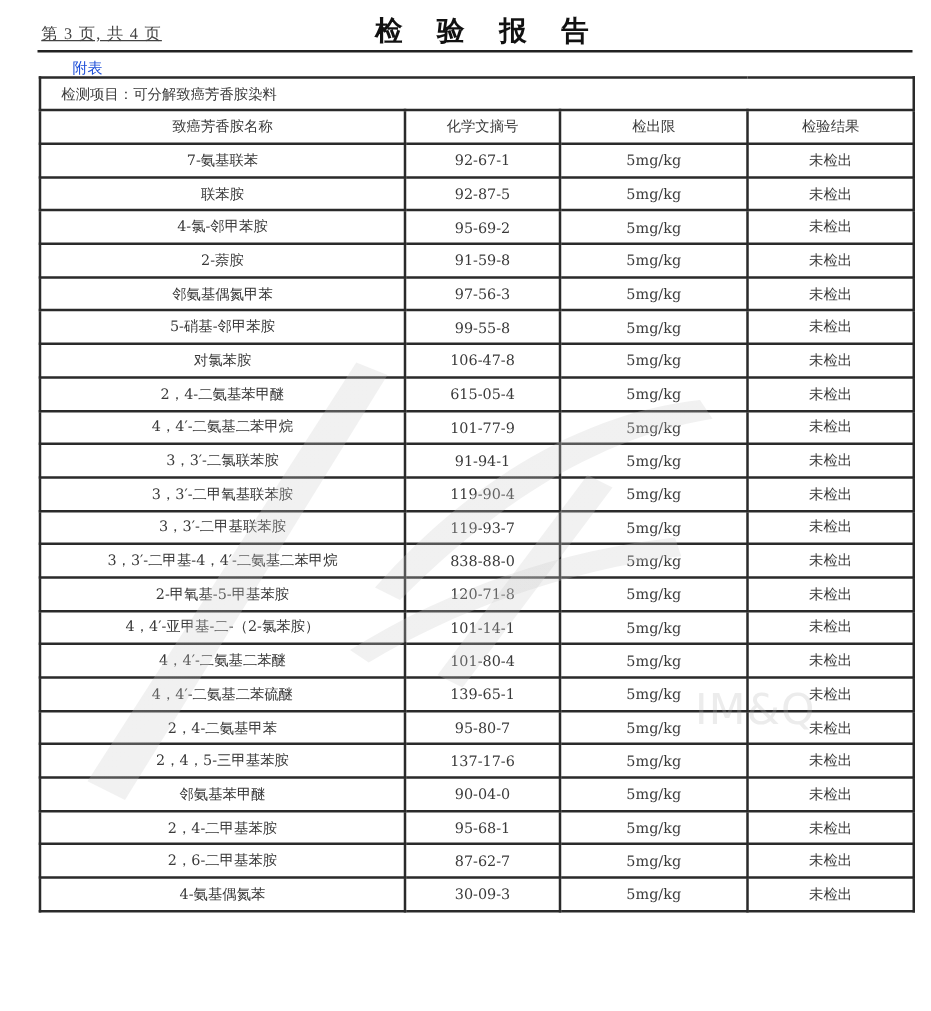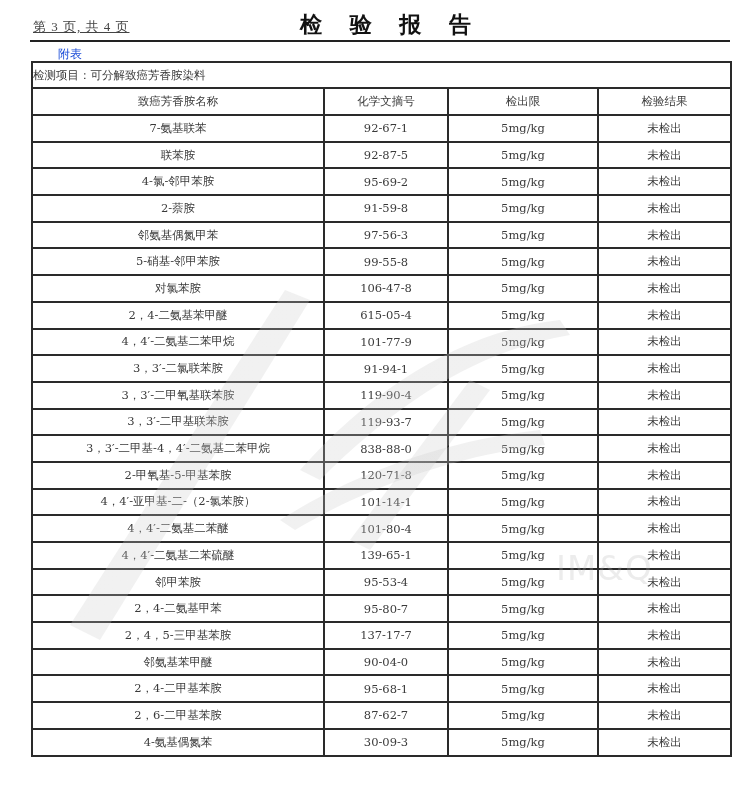--- a/index.html
+++ b/index.html
@@ -8,21 +8,21 @@
     .page-indicator { position: absolute; left: 33px; top: 18px; font-size: 13px; color: #444;
                       font-family: "Liberation Serif", "DejaVu Serif", serif; letter-spacing: 1px; text-decoration: underline; }
     .report-title { position: absolute; left: 300px; top: 10px; font-size: 22px; font-weight: bold;
                     letter-spacing: 10px; color: #111; font-family: "DejaVu Sans", sans-serif; }
     .header-rule { position: absolute; left: 30px; top: 40px; width: 700px; height: 2px; background: #222; }
     .appendix-label { position: absolute; left: 58px; top: 46px; font-size: 12px; color: #1d4ed8; }
     .report-table { position: absolute; left: 31px; top: 61px; width: 699px; border-collapse: collapse;
                     table-layout: fixed; font-size: 11.5px; color: #3a3a3a; }
     .report-table td, .report-table th { border: 2px solid #2a2a2a; text-align: center; padding: 0;
                     height: 24.7px; font-weight: normal; white-space: nowrap; overflow: hidden; }
-    .report-table .project-cell { text-align: left; padding-left: 0; height: 24px; }
+    .report-table .project-cell { text-align: left; padding-left: 16px; height: 24px; }
     .report-table th { height: 25px; }
     .watermark { position: absolute; left: 0; top: 0; width: 745px; height: 809px; pointer-events: none; }
     .wm-text { position: absolute; left: 556px; top: 548px; font-size: 34px; font-weight: normal;
                color: rgba(180,180,180,0.25); font-family: "DejaVu Sans", sans-serif; letter-spacing: 1px; }
   </style>
 </head>
 <body>
 
 <div class="page-indicator">第 3 页, 共 4 页</div>
 <div class="report-title">检 验 报 告</div>
@@ -144,34 +144,28 @@
         <td>5mg/kg</td>
         <td>未检出</td>
       </tr>
       <tr>
         <td>4，4′-二氨基二苯硫醚</td>
         <td>139-65-1</td>
         <td>5mg/kg</td>
         <td>未检出</td>
       </tr>
       <tr>
-        <td>邻甲苯胺</td>
-        <td>95-53-4</td>
-        <td>5mg/kg</td>
-        <td>未检出</td>
-      </tr>
-      <tr>
         <td>2，4-二氨基甲苯</td>
         <td>95-80-7</td>
         <td>5mg/kg</td>
         <td>未检出</td>
       </tr>
       <tr>
         <td>2，4，5-三甲基苯胺</td>
-        <td>137-17-7</td>
+        <td>137-17-6</td>
         <td>5mg/kg</td>
         <td>未检出</td>
       </tr>
       <tr>
         <td>邻氨基苯甲醚</td>
         <td>90-04-0</td>
         <td>5mg/kg</td>
         <td>未检出</td>
       </tr>
       <tr>

